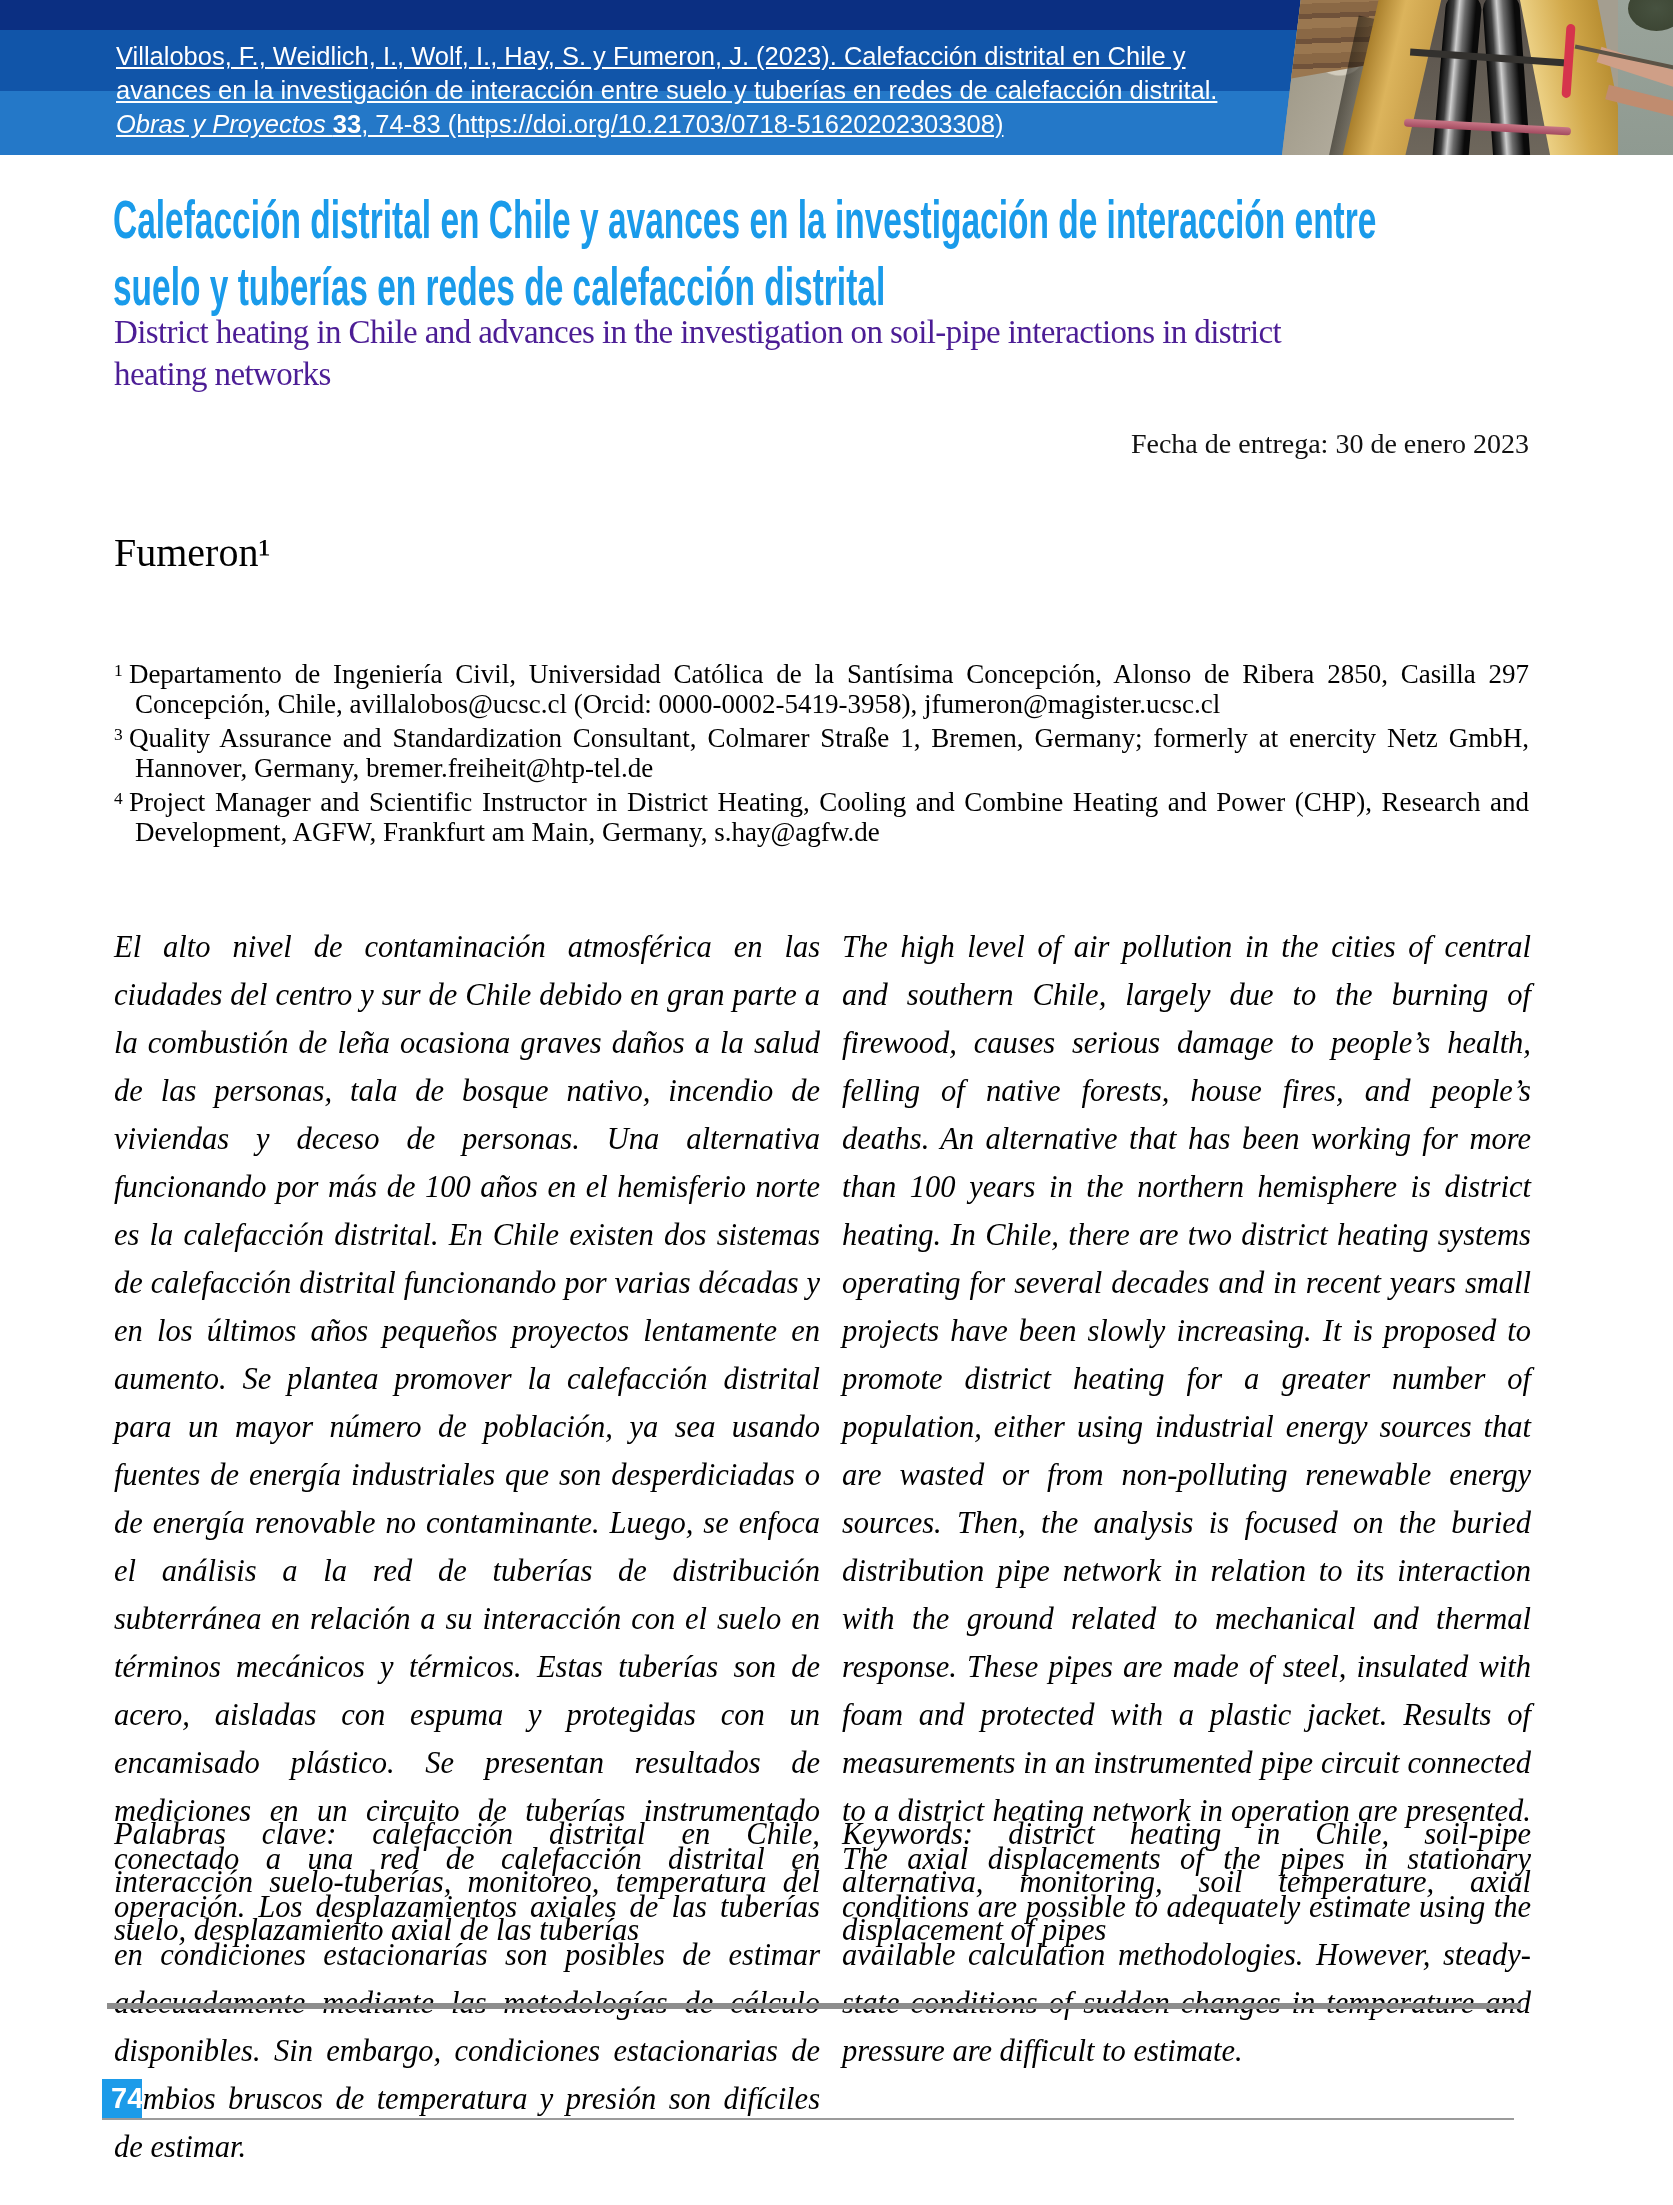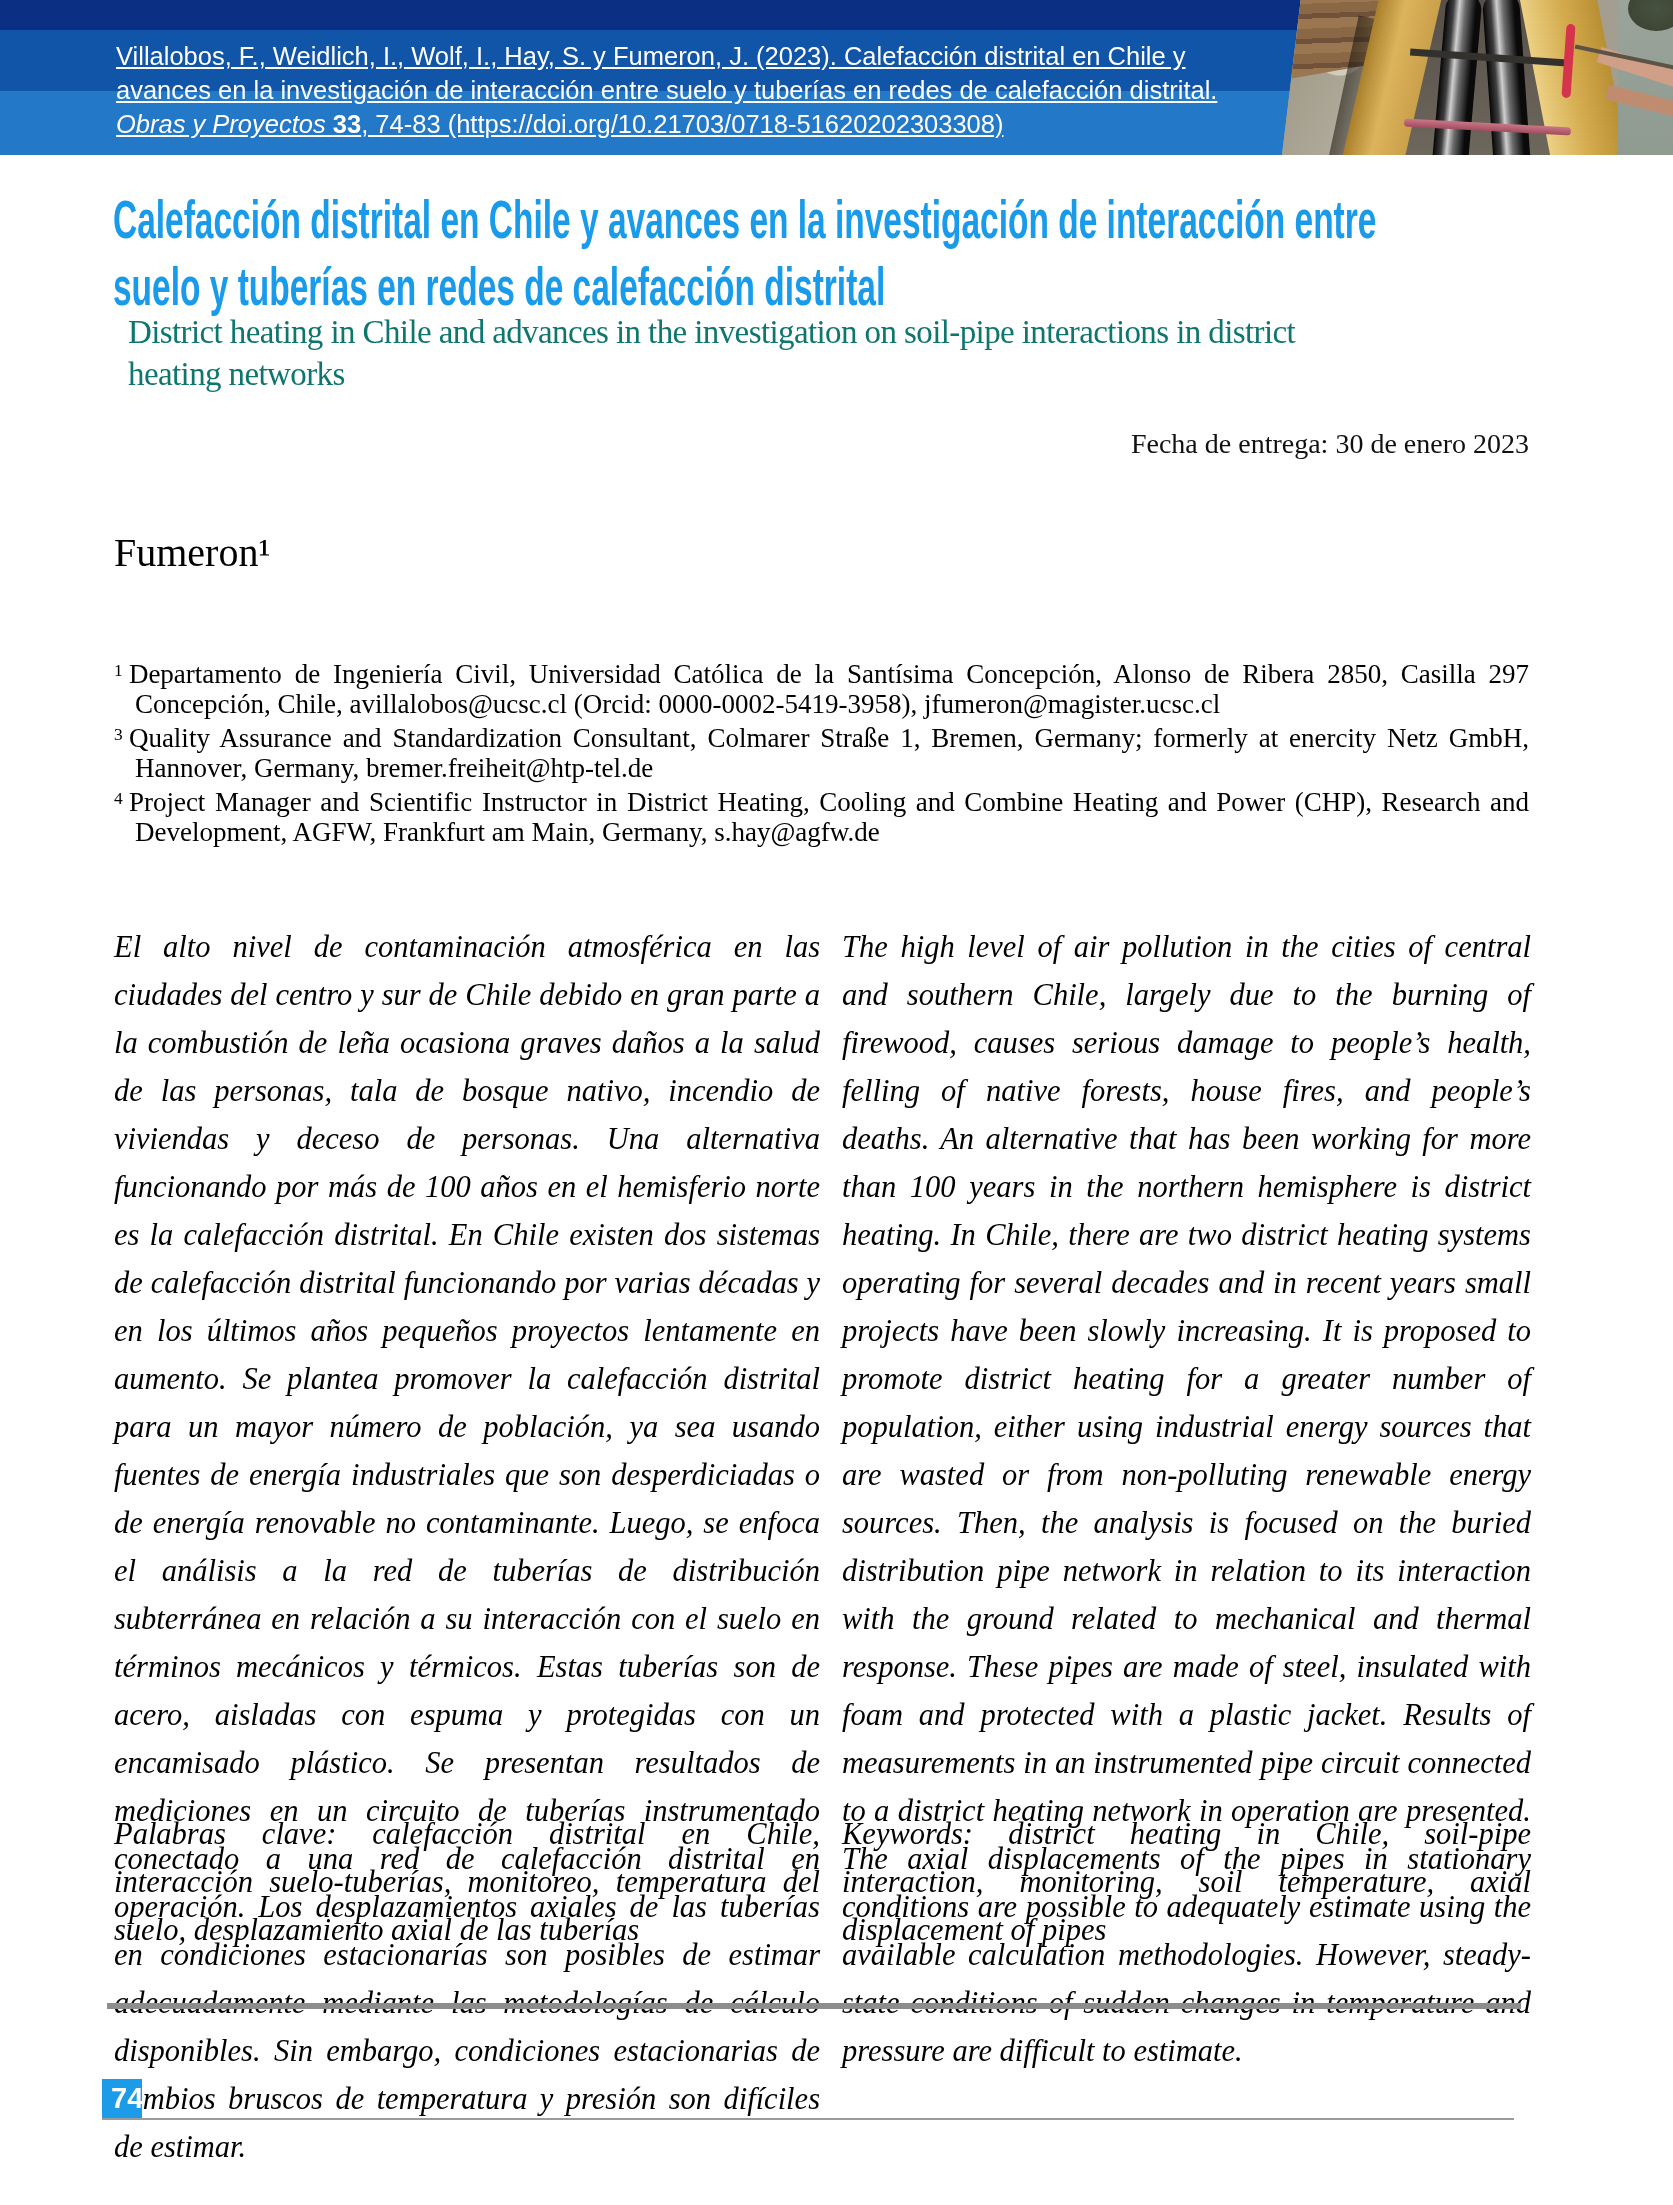--- a/index.html
+++ b/index.html
@@ -54,21 +54,21 @@
       border-radius:5px;background:#d6344c;}
   .ph-foliage{left:346px;top:-13.7px;width:57px;height:45px;border-radius:50%;
       background:radial-gradient(#475240,#39412f);}
 
   
   .title{position:absolute;left:113px;top:186px;color:#1A9BEA;
          font:bold 54px/67px "Liberation Sans", sans-serif;
          transform:scaleX(0.62);transform-origin:0 0;}
   .title .tline{white-space:nowrap;}
 
-  .subtitle{position:absolute;left:128px;top:311px;color:#0f766e;letter-spacing:-0.6px;
+  .subtitle{position:absolute;left:114px;top:311px;color:#4c1d95;letter-spacing:-0.6px;
             font:33px/42px "Liberation Serif", serif;}
   .subtitle .sline{white-space:nowrap;}
 
   
   .dates{position:absolute;left:114px;top:422px;width:1415px;text-align:right;color:#111;
          font:28px/44px "Liberation Serif", serif;}
 
   
   .authors{position:absolute;left:114px;top:521px;width:1415px;color:#000;
            font:40px/64px "Liberation Serif", serif;}
@@ -152,21 +152,21 @@
     <div class="affil"><span class="sup">4</span><span>Project Manager and Scientific Instructor in District Heating, Cooling and Combine Heating and Power (CHP), Research and Development, AGFW, Frankfurt am Main, Germany, s.hay@agfw.de</span></div>
   </div>
 
   <div class="col col-left">
     <div class="abstract">El alto nivel de contaminación atmosférica en las ciudades del centro y sur de Chile debido en gran parte a la combustión de leña ocasiona graves daños a la salud de las personas, tala de bosque nativo, incendio de viviendas y deceso de personas. Una alternativa funcionando por más de 100 años en el hemisferio norte es la calefacción distrital. En Chile existen dos sistemas de calefacción distrital funcionando por varias décadas y en los últimos años pequeños proyectos lentamente en aumento. Se plantea promover la calefacción distrital para un mayor número de población, ya sea usando fuentes de energía industriales que son desperdiciadas o de energía renovable no contaminante. Luego, se enfoca el análisis a la red de tuberías de distribución subterránea en relación a su interacción con el suelo en términos mecánicos y térmicos. Estas tuberías son de acero, aisladas con espuma y protegidas con un encamisado plástico. Se presentan resultados de mediciones en un circuito de tuberías instrumentado conectado a una red de calefacción distrital en operación. Los desplazamientos axiales de las tuberías en condiciones estacionarías son posibles de estimar adecuadamente mediante las metodologías de cálculo disponibles. Sin embargo, condiciones estacionarias de cambios bruscos de temperatura y presión son difíciles de estimar.</div>
     <div class="keywords">Palabras clave: calefacción distrital en Chile, interacción suelo-tuberías, monitoreo, temperatura del suelo, desplazamiento axial de las tuberías</div>
   </div>
 
   <div class="col col-right">
     <div class="abstract">The high level of air pollution in the cities of central and southern Chile, largely due to the burning of firewood, causes serious damage to people’s health, felling of native forests, house fires, and people’s deaths. An alternative that has been working for more than 100 years in the northern hemisphere is district heating. In Chile, there are two district heating systems operating for several decades and in recent years small projects have been slowly increasing. It is proposed to promote district heating for a greater number of population, either using industrial energy sources that are wasted or from non-polluting renewable energy sources. Then, the analysis is focused on the buried distribution pipe network in relation to its interaction with the ground related to mechanical and thermal response. These pipes are made of steel, insulated with foam and protected with a plastic jacket. Results of measurements in an instrumented pipe circuit connected to a district heating network in operation are presented. The axial displacements of the pipes in stationary conditions are possible to adequately estimate using the available calculation methodologies. However, steady-state conditions of sudden changes in temperature and pressure are difficult to estimate.</div>
-    <div class="keywords">Keywords: district heating in Chile, soil-pipe interaction, monitoring, soil temperature, axial displacement of pipes</div>
+    <div class="keywords">Keywords: district heating in Chile, soil-pipe alternativa, monitoring, soil temperature, axial displacement of pipes</div>
   </div>
 
   <div class="footer-bar"></div>
   <div class="page-box">
     <div class="page-num">74</div>
   </div>
   <div class="footer-line"></div>
 
 </div>
 

